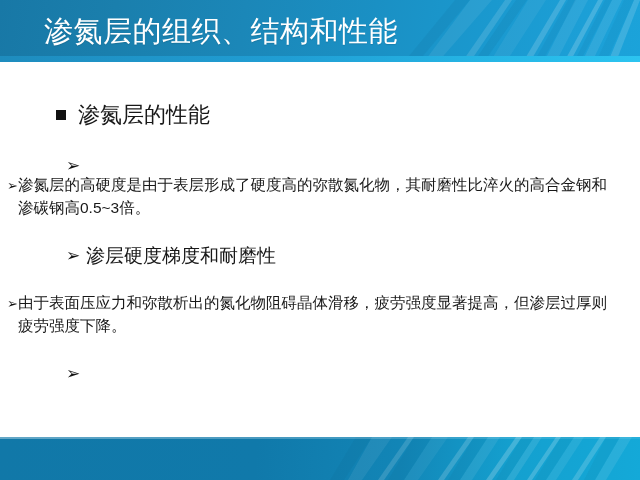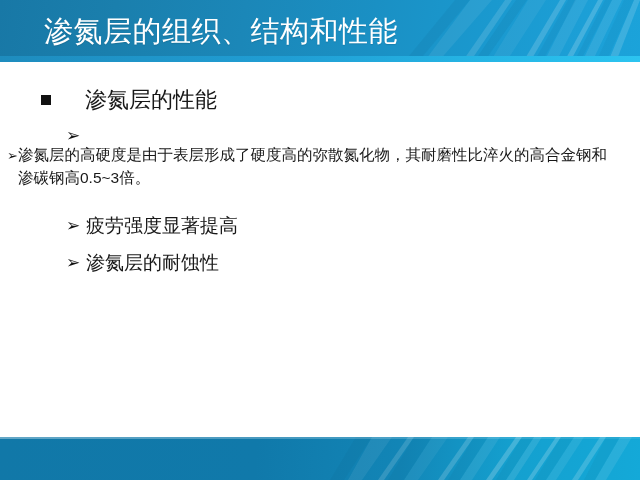--- a/index.html
+++ b/index.html
@@ -102,22 +102,22 @@
     position: absolute;
     left: 0;
     top: 62px;
     width: 640px;
     height: 375px;
     color: #181818;
   }
 
   .lvl1 {
     position: relative;
-    margin: 1px;
-    padding-left: 84px;
+    margin: 16px;
+    padding-left: 62px;
     font-size: 22px;
     line-height: 30px;
   }
   .lvl1 .bullet-square {
     position: absolute;
     left: 40px;
     top: 10px;
     width: 10px;
     height: 10px;
     background: #111111;
@@ -201,29 +201,31 @@
     </div>
     <div class="sp-b"></div>
     <div class="lvl3">
       <span class="bullet-arrow-sm">➢</span><span>渗氮层的高硬度是由于表层形成了硬度高的弥散氮化物，其耐磨性比淬火的高合金钢和渗碳钢高0.5~3倍。</span>
     </div>
 
     <div class="sp-c"></div>
 
     <div class="lvl2">
       <span class="bullet-arrow">➢</span>
-      <span>疲劳强度显著提高</span>
+      <span>渗层硬度梯度和耐磨性</span>
     </div>
     <div class="sp-b"></div>
+    <div class="lvl3">
+      <span class="bullet-arrow-sm">➢</span><span>由于表面压应力和弥散析出的氮化物阻碍晶体滑移，疲劳强度显著提高，但渗层过厚则疲劳强度下降。</span>
+    </div>
 
     <div class="sp-c"></div>
 
     <div class="lvl2">
       <span class="bullet-arrow">➢</span>
-      <span>渗氮层的耐蚀性</span>
     </div>
     <div class="sp-b"></div>
 
   </div>
 
   <div id="footer-band">
     <svg id="footer-rays" viewBox="0 0 640 43" preserveAspectRatio="none">
       <g fill="#ffffff">
         <polygon points="372,0 392,0 362,43 348,43" opacity="0.07"></polygon>
         <polygon points="408,0 414,0 384,43 378,43" opacity="0.14"></polygon>

